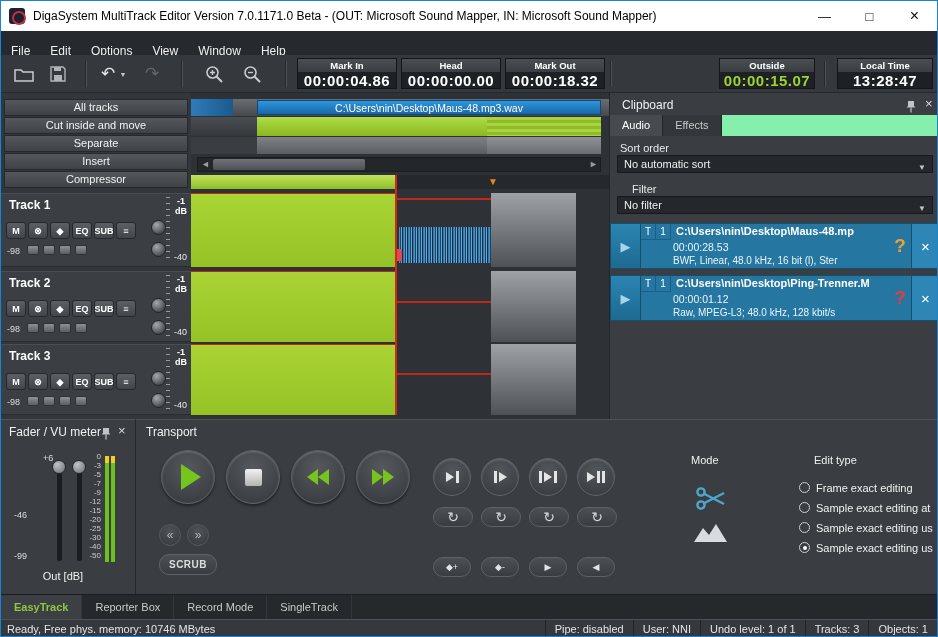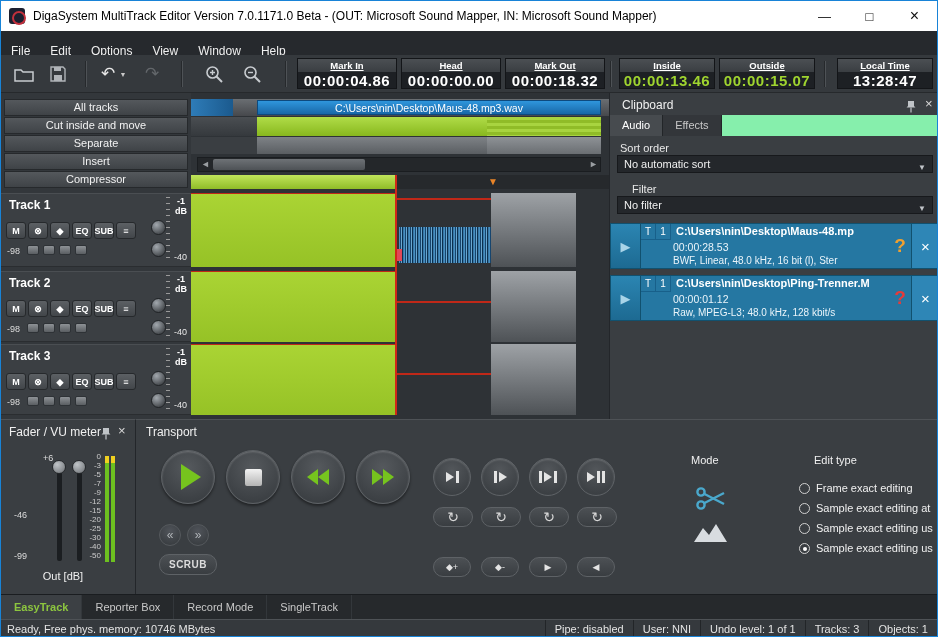--- a/index.html
+++ b/index.html
@@ -25,21 +25,21 @@
 
   
   .toolbar { position:absolute; left:0; top:54px; width:100%; height:38px; background:#35393d; border-bottom:1px solid #26292c; }
   .ticon { position:absolute; top:62px; width:26px; height:22px; display:flex; align-items:center; justify-content:center; }
   .tsep { position:absolute; top:60px; width:2px; height:26px; border-left:1px solid #26292c; border-right:1px solid #4e5256; }
   .undo-glyph { font-size:17px; color:#e8e8e8; line-height:20px; }
   .redo-glyph { font-size:17px; color:#63676b; line-height:20px; }
   .dd-arrow-sm { font-size:7px; color:#c8c8c8; }
 
   .disp { position:absolute; top:57px; height:31px; background:#1d2024; border:1px solid #131518; }
-  .disp .lbl { height:13px; background:linear-gradient(#4b4f53,#3a3e42); font-size:9.5px; font-weight:bold; color:#fff; text-align:center; line-height:13px;text-decoration:underline; }
+  .disp .lbl { height:13px; background:linear-gradient(#4b4f53,#3a3e42); font-size:9.5px; font-weight:bold; color:#fff; text-align:center; line-height:13px; }
   .disp .val { font-size:15px; font-weight:bold; color:#fff; text-align:center; line-height:17px; letter-spacing:.5px; }
   .disp.green .val { color:#9fd42f; }
 
   
   .ebtn { position:absolute; left:3px; width:184px; height:17px; background:linear-gradient(#54585c,#3f4347); border:1px solid #26292c; color:#f2f2f2; font-size:11px; text-align:center; line-height:15px; }
 
   
   .thead { position:absolute; left:0; width:190px; background:#3b3f43; border-top:1px solid #4a4e52; border-bottom:1px solid #2a2d30; }
   .tname { position:absolute; left:8px; top:4px; font-size:12px; font-weight:bold; color:#fff; }
   .tbtns { position:absolute; left:5px; top:28px; display:flex; gap:2px; }
@@ -99,21 +99,21 @@
   .sq-stop { width:17px; height:17px; border-radius:2px; background:linear-gradient(#f2f2f2,#b4b4b4); }
   .ff span { width:0; height:0; border-top:8px solid transparent; border-bottom:8px solid transparent; }
   .ff .fr { border-left:11px solid #76c41e; }
   .ff .fl { border-right:11px solid #76c41e; }
   .mt { width:0; height:0; border-top:5px solid transparent; border-bottom:5px solid transparent; border-left:8px solid #e4e4e4; }
   .mb { width:3px; height:12px; background:#e4e4e4; }
   .loop-glyph { font-size:14px; color:#d8d8d8; line-height:14px; }
   .scrub { font-size:10px; font-weight:bold; letter-spacing:.5px; color:#dcdcdc; }
   .mini-glyph { font-size:9px; color:#e4e4e4; }
   .tlabel { position:absolute; font-size:11px; color:#f0f0f0; }
-  .radio-row { position:absolute; display:flex; align-items:flex-end; gap:6px; }
+  .radio-row { position:absolute; display:flex; align-items:flex-start; gap:6px; }
   .radio { width:11px; height:11px; border-radius:50%; border:1px solid #d0d0d0; position:relative; }
   .radio.sel::after { content:""; position:absolute; left:2.5px; top:2.5px; width:4.5px; height:4.5px; border-radius:50%; background:#fff; }
   .radio-label { font-size:11px; color:#f0f0f0; white-space:nowrap; }
 
   
   .tabbar { position:absolute; left:0; top:593px; width:100%; height:25px; background:#26292c; border-top:1px solid #1a1d20; display:flex; }
   .btab { height:25px; padding:0 13px; font-size:11px; color:#c8c8c8; line-height:24px; border-right:1px solid #33373b; }
   .btab.active { background:#3c4044; color:#8dc63f; font-weight:bold; }
   .statusbar { position:absolute; left:0; top:618px; width:100%; height:19px; background:#35393d; border-top:1px solid #4e5256; display:flex; align-items:center; font-size:11px; color:#e4e4e4; }
   .status-left { flex:1; padding-left:6px; white-space:nowrap; overflow:hidden; }
@@ -187,24 +187,20 @@
   </div>
   <div class="disp" style="left:400px;width:100px;">
     <div class="lbl">Head</div>
     <div class="val">00:00:00.00</div>
   </div>
   <div class="disp" style="left:504px;width:100px;">
     <div class="lbl">Mark Out</div>
     <div class="val">00:00:18.32</div>
   </div>
   <div class="tsep" style="left:609px;"></div>
-  <div class="disp green" style="left:618px;width:96px;">
-    <div class="lbl">Inside</div>
-    <div class="val">00:00:13.46</div>
-  </div>
   <div class="disp green" style="left:718px;width:96px;">
     <div class="lbl">Outside</div>
     <div class="val">00:00:15.07</div>
   </div>
   <div class="tsep" style="left:823px;"></div>
   <div class="disp" style="left:836px;width:96px;">
     <div class="lbl">Local Time</div>
     <div class="val">13:28:47</div>
   </div>
 

